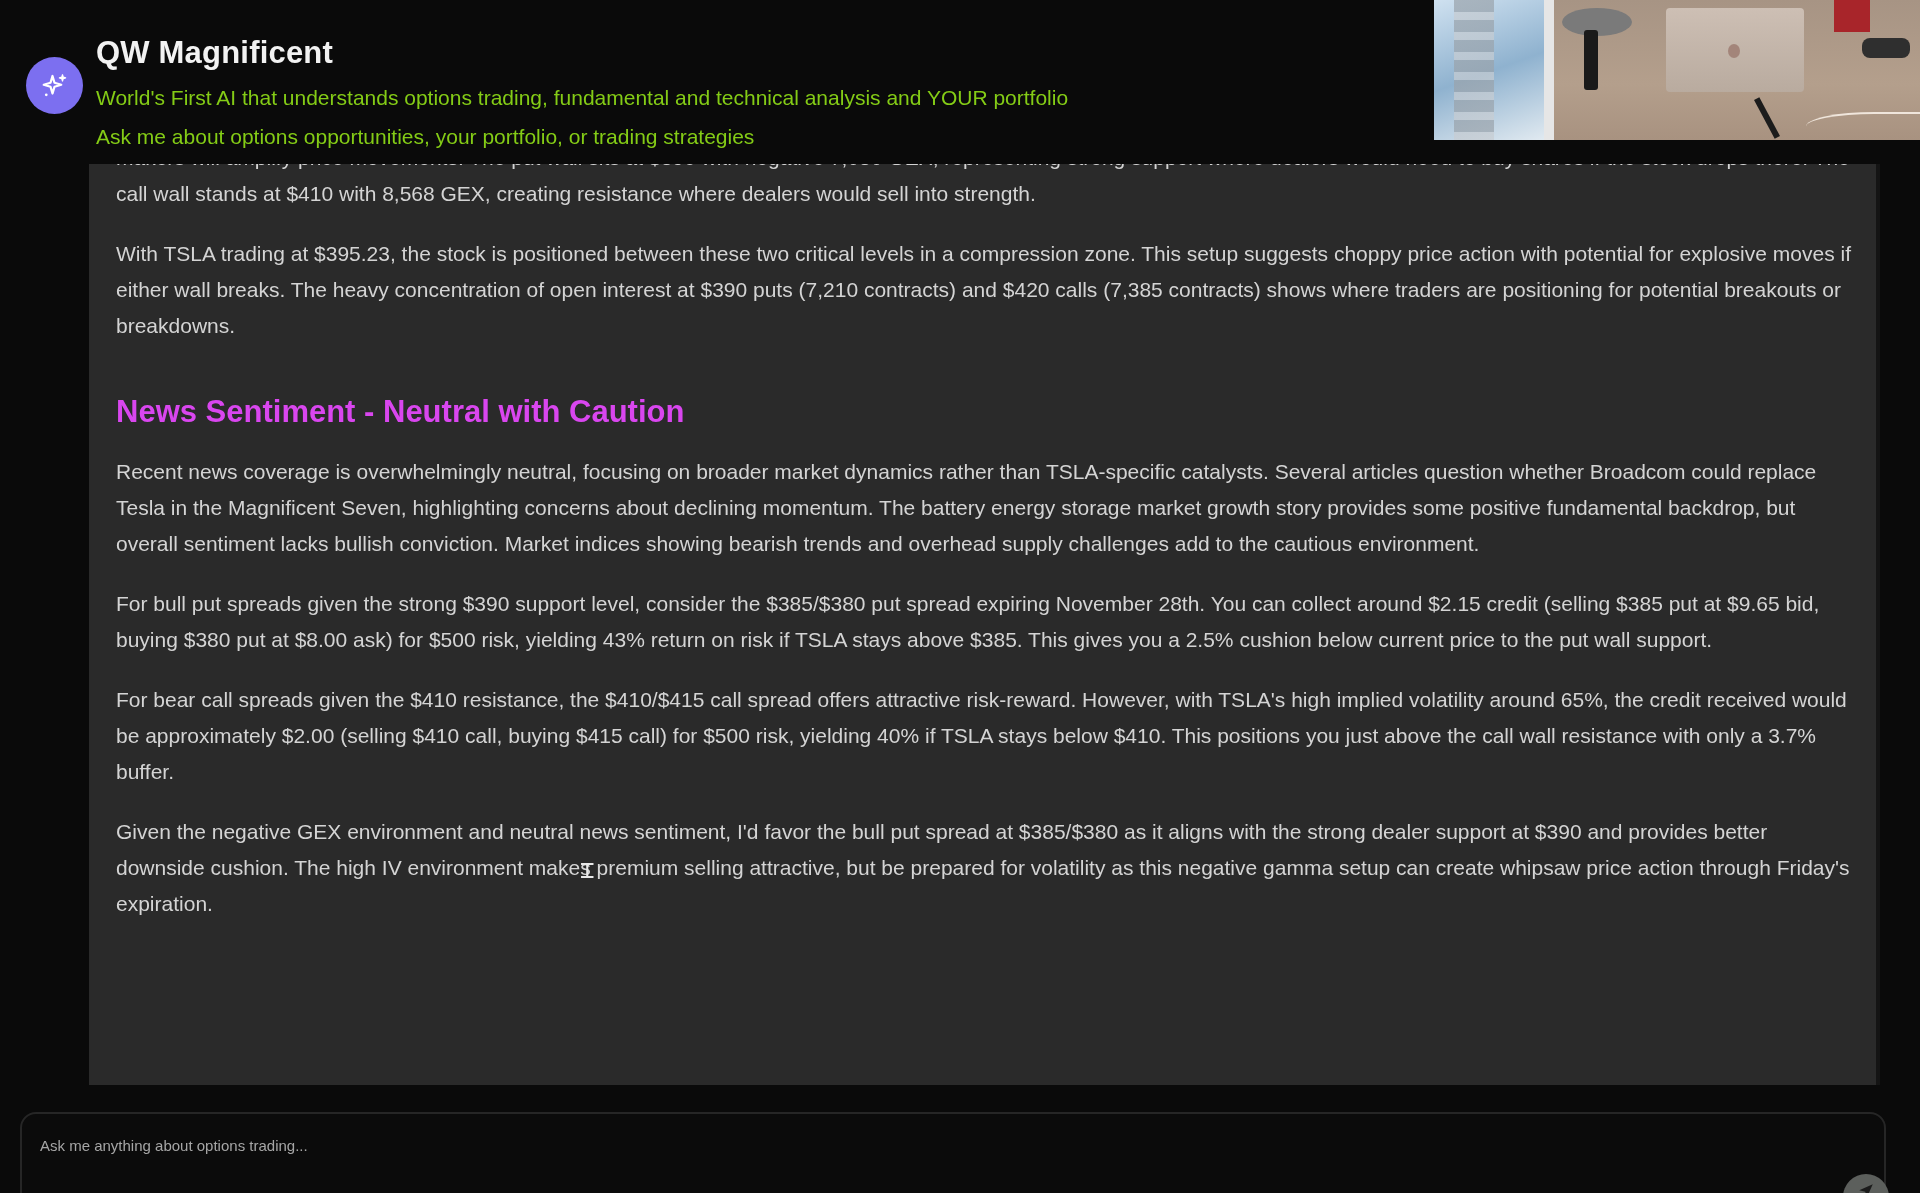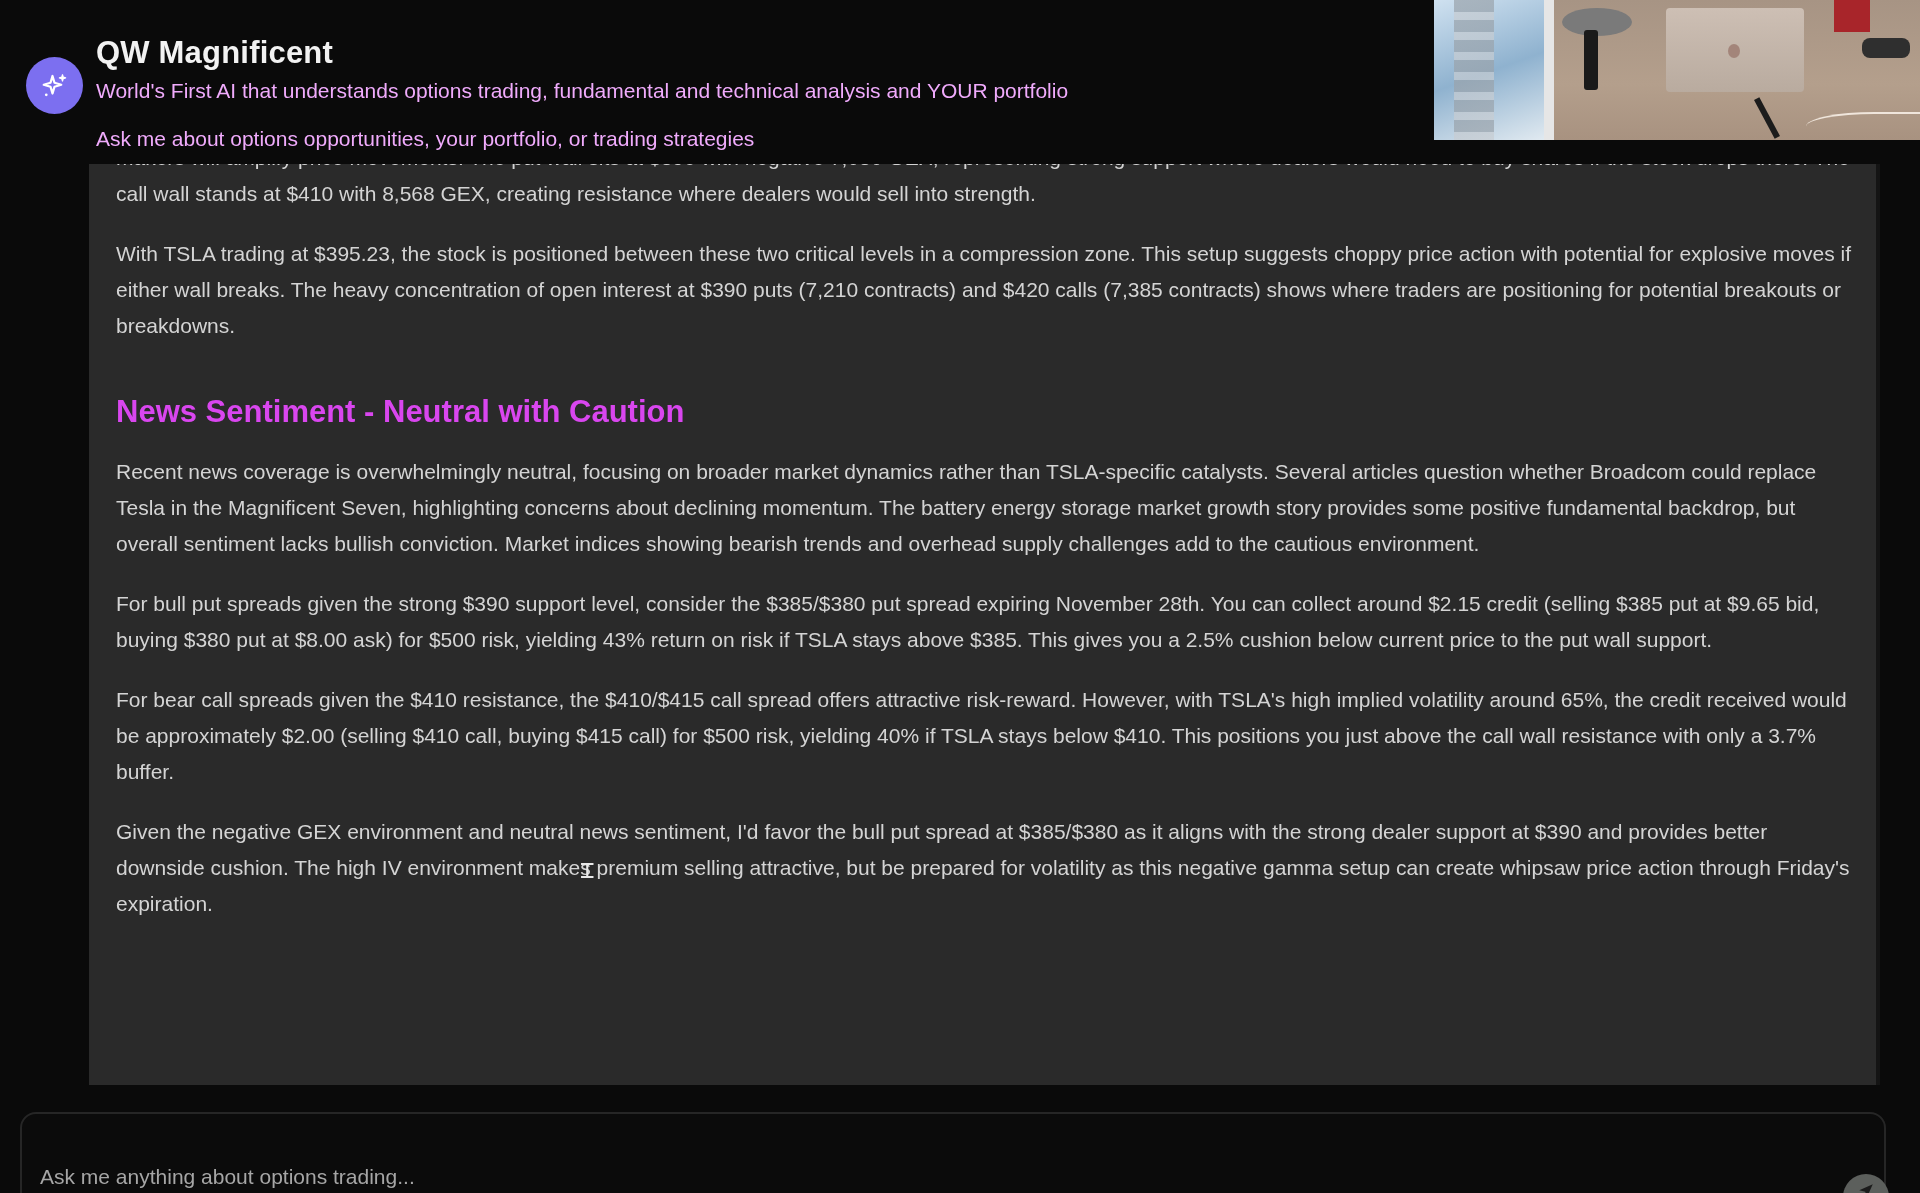--- a/index.html
+++ b/index.html
@@ -17,24 +17,24 @@
     position: absolute; left: 26px; top: 57px; width: 57px; height: 57px;
     border-radius: 50%; background: #7c6ff0;
     display: flex; align-items: center; justify-content: center;
   }
   .avatar svg { width: 30px; height: 30px; }
   .title {
     position: absolute; left: 96px; top: 35px;
     font-size: 31px; font-weight: 700; color: #f2f2f2; letter-spacing: 0.2px;
   }
   .subtitle {
-    position: absolute; left: 96px; font-size: 21px; color: #f0abfc; white-space: nowrap;
+    position: absolute; left: 96px; font-size: 21px; color: #84cc16; white-space: nowrap; margin-top: 7px;
   }
   .subtitle.l1 { top: 79px; }
-  .subtitle.l2 { top: 127px; }
+  .subtitle.l2 { top: 118px; }
 
   
   .webcam {
     position: absolute; left: 1434px; top: 0; width: 486px; height: 140px; overflow: hidden;
     background: linear-gradient(180deg, #a79484 0%, #b49f8c 60%, #a89280 100%);
   }
   .webcam .window {
     position: absolute; left: 0; top: 0; width: 120px; height: 140px;
     background: linear-gradient(160deg, #cfe1f0 0%, #8fb2cf 50%, #e4ecf2 100%);
   }
@@ -93,21 +93,21 @@
   }
 
   
   .input-box {
     position: absolute; left: 20px; top: 1112px; width: 1866px; height: 110px;
     border: 2px solid #262626; border-radius: 16px; background: #0b0b0b;
   }
   .input-box input {
     position: absolute; left: 18px; top: 14px; width: 1760px; height: 34px;
     background: transparent; border: none; outline: none;
-    font-family: "Liberation Sans", sans-serif; font-size: 21px; color: #d0d0d0; margin-top: 32px;
+    font-family: "Liberation Sans", sans-serif; font-size: 15px; color: #d0d0d0;
   }
   .input-box input::placeholder { color: #a6a6a6; }
   .send-button {
     position: absolute; left: 1843px; top: 1174px; width: 46px; height: 46px;
     border-radius: 50%; background: #5c5f5c;
     display: flex; align-items: flex-start; justify-content: center; padding-top: 8px;
   }
   .send-button svg { width: 18px; height: 18px; }
 </style>
 </head>

